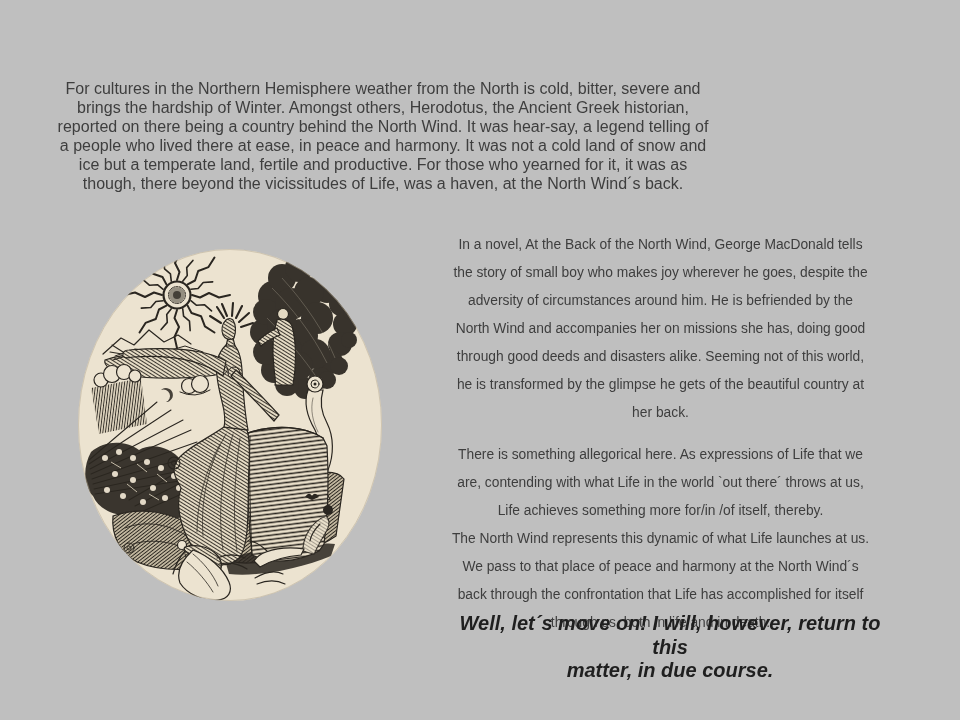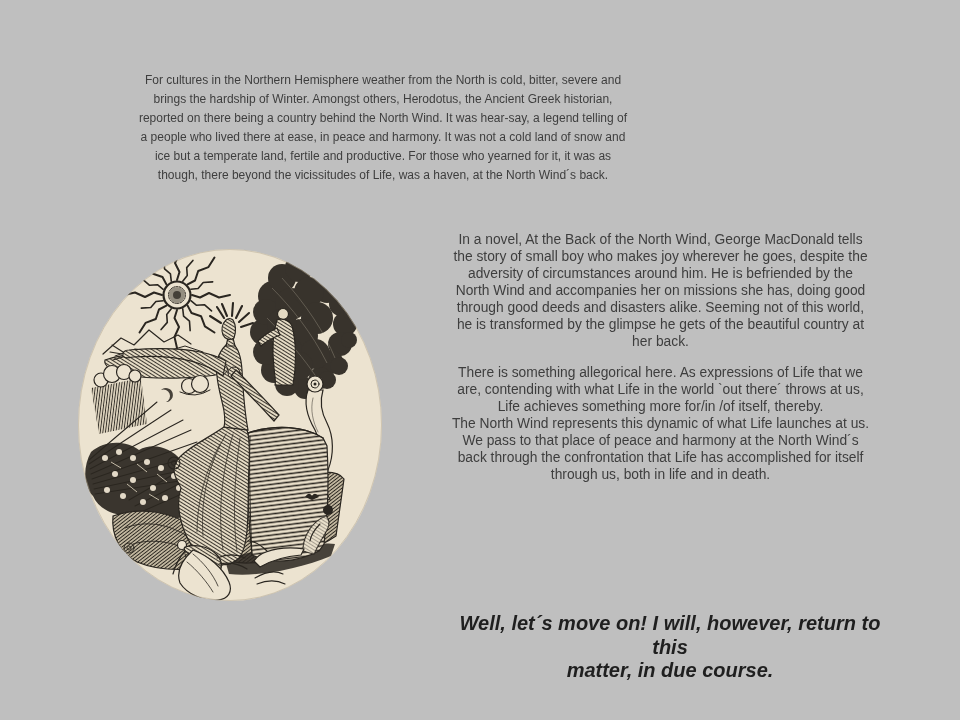--- a/index.html
+++ b/index.html
@@ -18,28 +18,28 @@
     margin:0 auto;
   }
   .txt{
     position:absolute;
     margin:0;
     color:var(--text);
     text-align:center;
     white-space:pre-line;
   }
   .intro{
-    left:48px;top:71px;width:670px;
-    font-size:12px;line-height:18.9px;
+    left:48px;top:80px;width:670px;
+    font-size:16px;line-height:18.9px;
   }
   .body-col{
     position:absolute;
     left:408px;top:231px;width:505px;
     color:var(--text);
-    font-size:13.8px;line-height:17px;
+    font-size:13.8px;line-height:28px;
     text-align:center;
   }
   .body-col p{margin:0;white-space:pre-line;}
   .body-col p.gap{margin-top:14px;}
   .closing{
     left:455px;top:612px;width:430px;
     font-size:20px;line-height:23.5px;
     font-weight:bold;font-style:italic;
     color:#1f1f1f;
   }

